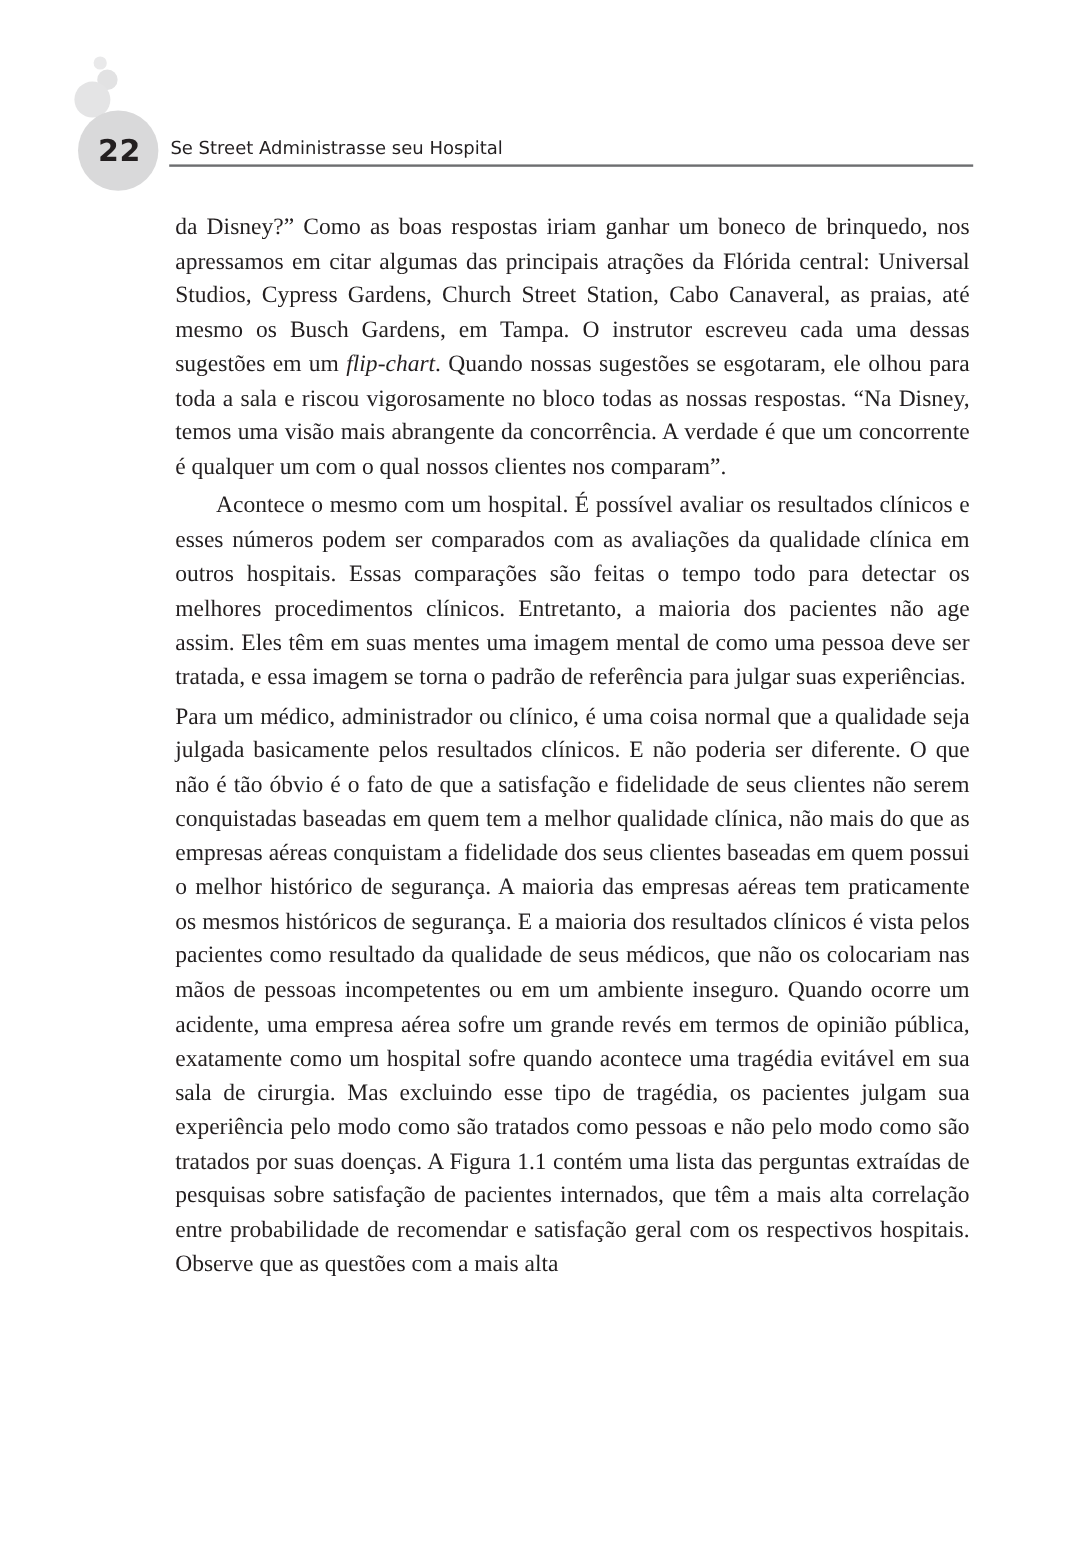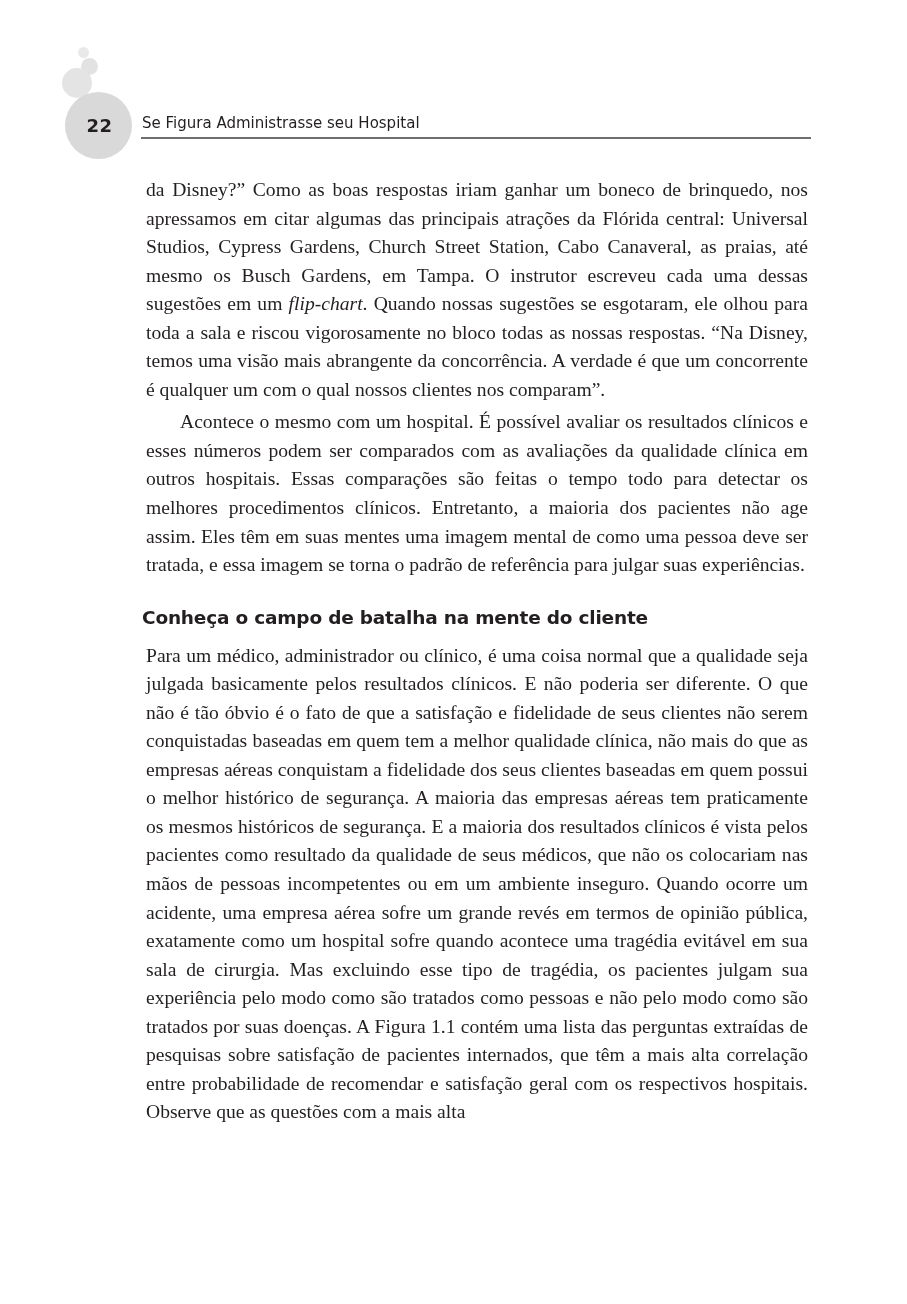--- a/index.html
+++ b/index.html
@@ -9,21 +9,21 @@
   }
   .dot { position: absolute; border-radius: 50%; background: #e6e6e7; }
   .dot.d1 { left: 78px; top: 47px; width: 11px; height: 11px; background: #e9e9ea; }
   .dot.d2 { left: 81px; top: 58px; width: 17px; height: 17px; background: #e2e2e3; }
   .dot.d3 { left: 62px; top: 68px; width: 30px; height: 30px; background: #e4e4e5; }
   .page-badge {
     position: absolute; left: 65px; top: 92px; width: 67px; height: 67px; border-radius: 50%;
     background: #d9d9da; display: flex; align-items: center; justify-content: center;
   }
   .page-number {
-    font-family: "DejaVu Sans", sans-serif; font-weight: bold; font-size: 18px; color: #231f20;
+    font-family: "DejaVu Sans", sans-serif; font-weight: bold; font-size: 25px; color: #231f20;
     letter-spacing: 0.5px; margin-left: 2px;
   }
   .running-head {
     position: absolute; left: 142px; top: 114px;
     font-family: "DejaVu Sans", sans-serif; font-size: 15px; color: #231f20;
   }
   .header-rule {
     position: absolute; left: 141px; top: 137px; width: 670px; height: 2px; background: #6d6e70;
   }
   .body-text {
@@ -42,21 +42,20 @@
 <body>
 
 <div class="dot d1"></div>
 <div class="dot d2"></div>
 <div class="dot d3"></div>
 
 <div class="page-badge">
   <span class="page-number">22</span>
 </div>
 
-<div class="running-head">Se Figura Administrasse seu Hospital</div>
+<div class="running-head">Se Street Administrasse seu Hospital</div>
 <div class="header-rule"></div>
 
 <div class="body-text">
   <p><span>da Disney?” Como as boas respostas iriam ganhar um boneco de brinquedo, nos apressamos em citar algumas das principais atrações da Flórida central: Universal Studios, Cypress Gardens, Church Street Station, Cabo Canaveral, as praias, até mesmo os Busch Gardens, em Tampa. O instrutor escreveu cada uma dessas sugestões em um </span><em>flip-chart</em><span>. Quando nossas sugestões se esgotaram, ele olhou para toda a sala e riscou vigorosamente no bloco todas as nossas respostas. “Na Disney, temos uma visão mais abrangente da concorrência. A verdade é que um concorrente é qualquer um com o qual nossos clientes nos comparam”.</span></p>
   <p class="indent">Acontece o mesmo com um hospital. É possível avaliar os resultados clínicos e esses números podem ser comparados com as avaliações da qualidade clínica em outros hospitais. Essas comparações são feitas o tempo todo para detectar os melhores procedimentos clínicos. Entretanto, a maioria dos pacientes não age assim. Eles têm em suas mentes uma imagem mental de como uma pessoa deve ser tratada, e essa imagem se torna o padrão de referência para julgar suas experiências.</p>
-  <div class="section-heading">Conheça o campo de batalha na mente do cliente</div>
   <p>Para um médico, administrador ou clínico, é uma coisa normal que a qualidade seja julgada basicamente pelos resultados clínicos. E não poderia ser diferente. O que não é tão óbvio é o fato de que a satisfação e fidelidade de seus clientes não serem conquistadas baseadas em quem tem a melhor qualidade clínica, não mais do que as empresas aéreas conquistam a fidelidade dos seus clientes baseadas em quem possui o melhor histórico de segurança. A maioria das empresas aéreas tem praticamente os mesmos históricos de segurança. E a maioria dos resultados clínicos é vista pelos pacientes como resultado da qualidade de seus médicos, que não os colocariam nas mãos de pessoas incompetentes ou em um ambiente inseguro. Quando ocorre um acidente, uma empresa aérea sofre um grande revés em termos de opinião pública, exatamente como um hospital sofre quando acontece uma tragédia evitável em sua sala de cirurgia. Mas excluindo esse tipo de tragédia, os pacientes julgam sua experiência pelo modo como são tratados como pessoas e não pelo modo como são tratados por suas doenças. A Figura 1.1 contém uma lista das perguntas extraídas de pesquisas sobre satisfação de pacientes internados, que têm a mais alta correlação entre probabilidade de recomendar e satisfação geral com os respectivos hospitais. Observe que as questões com a mais alta</p>
 </div>
 
 </body></html>

